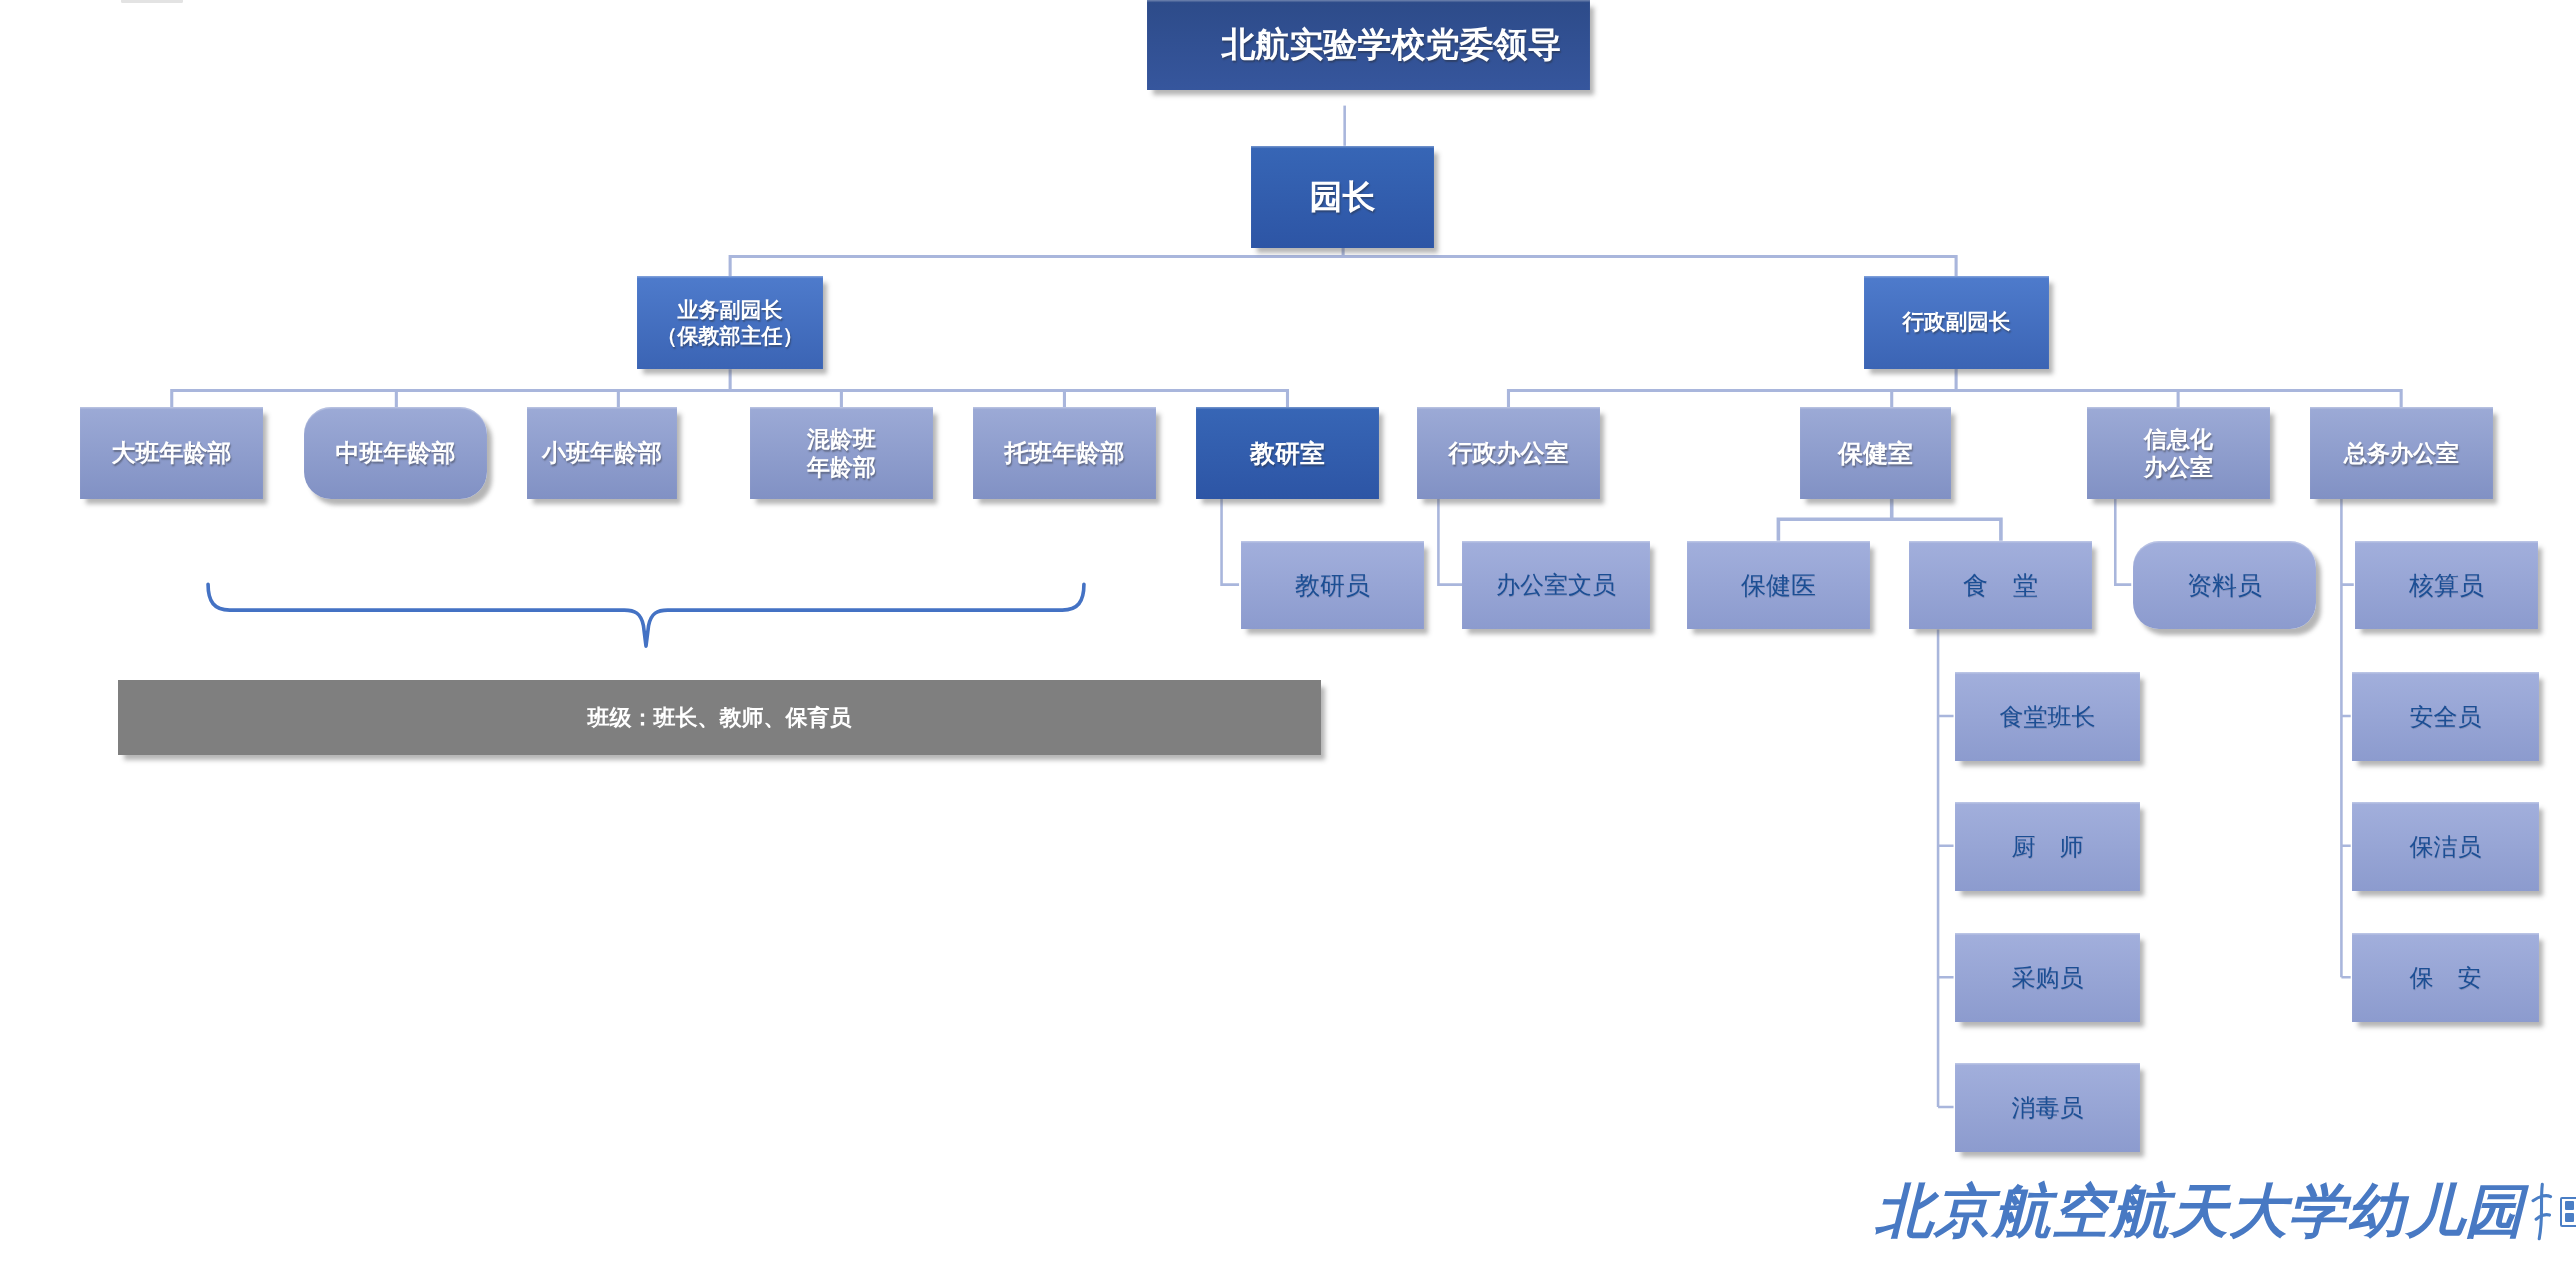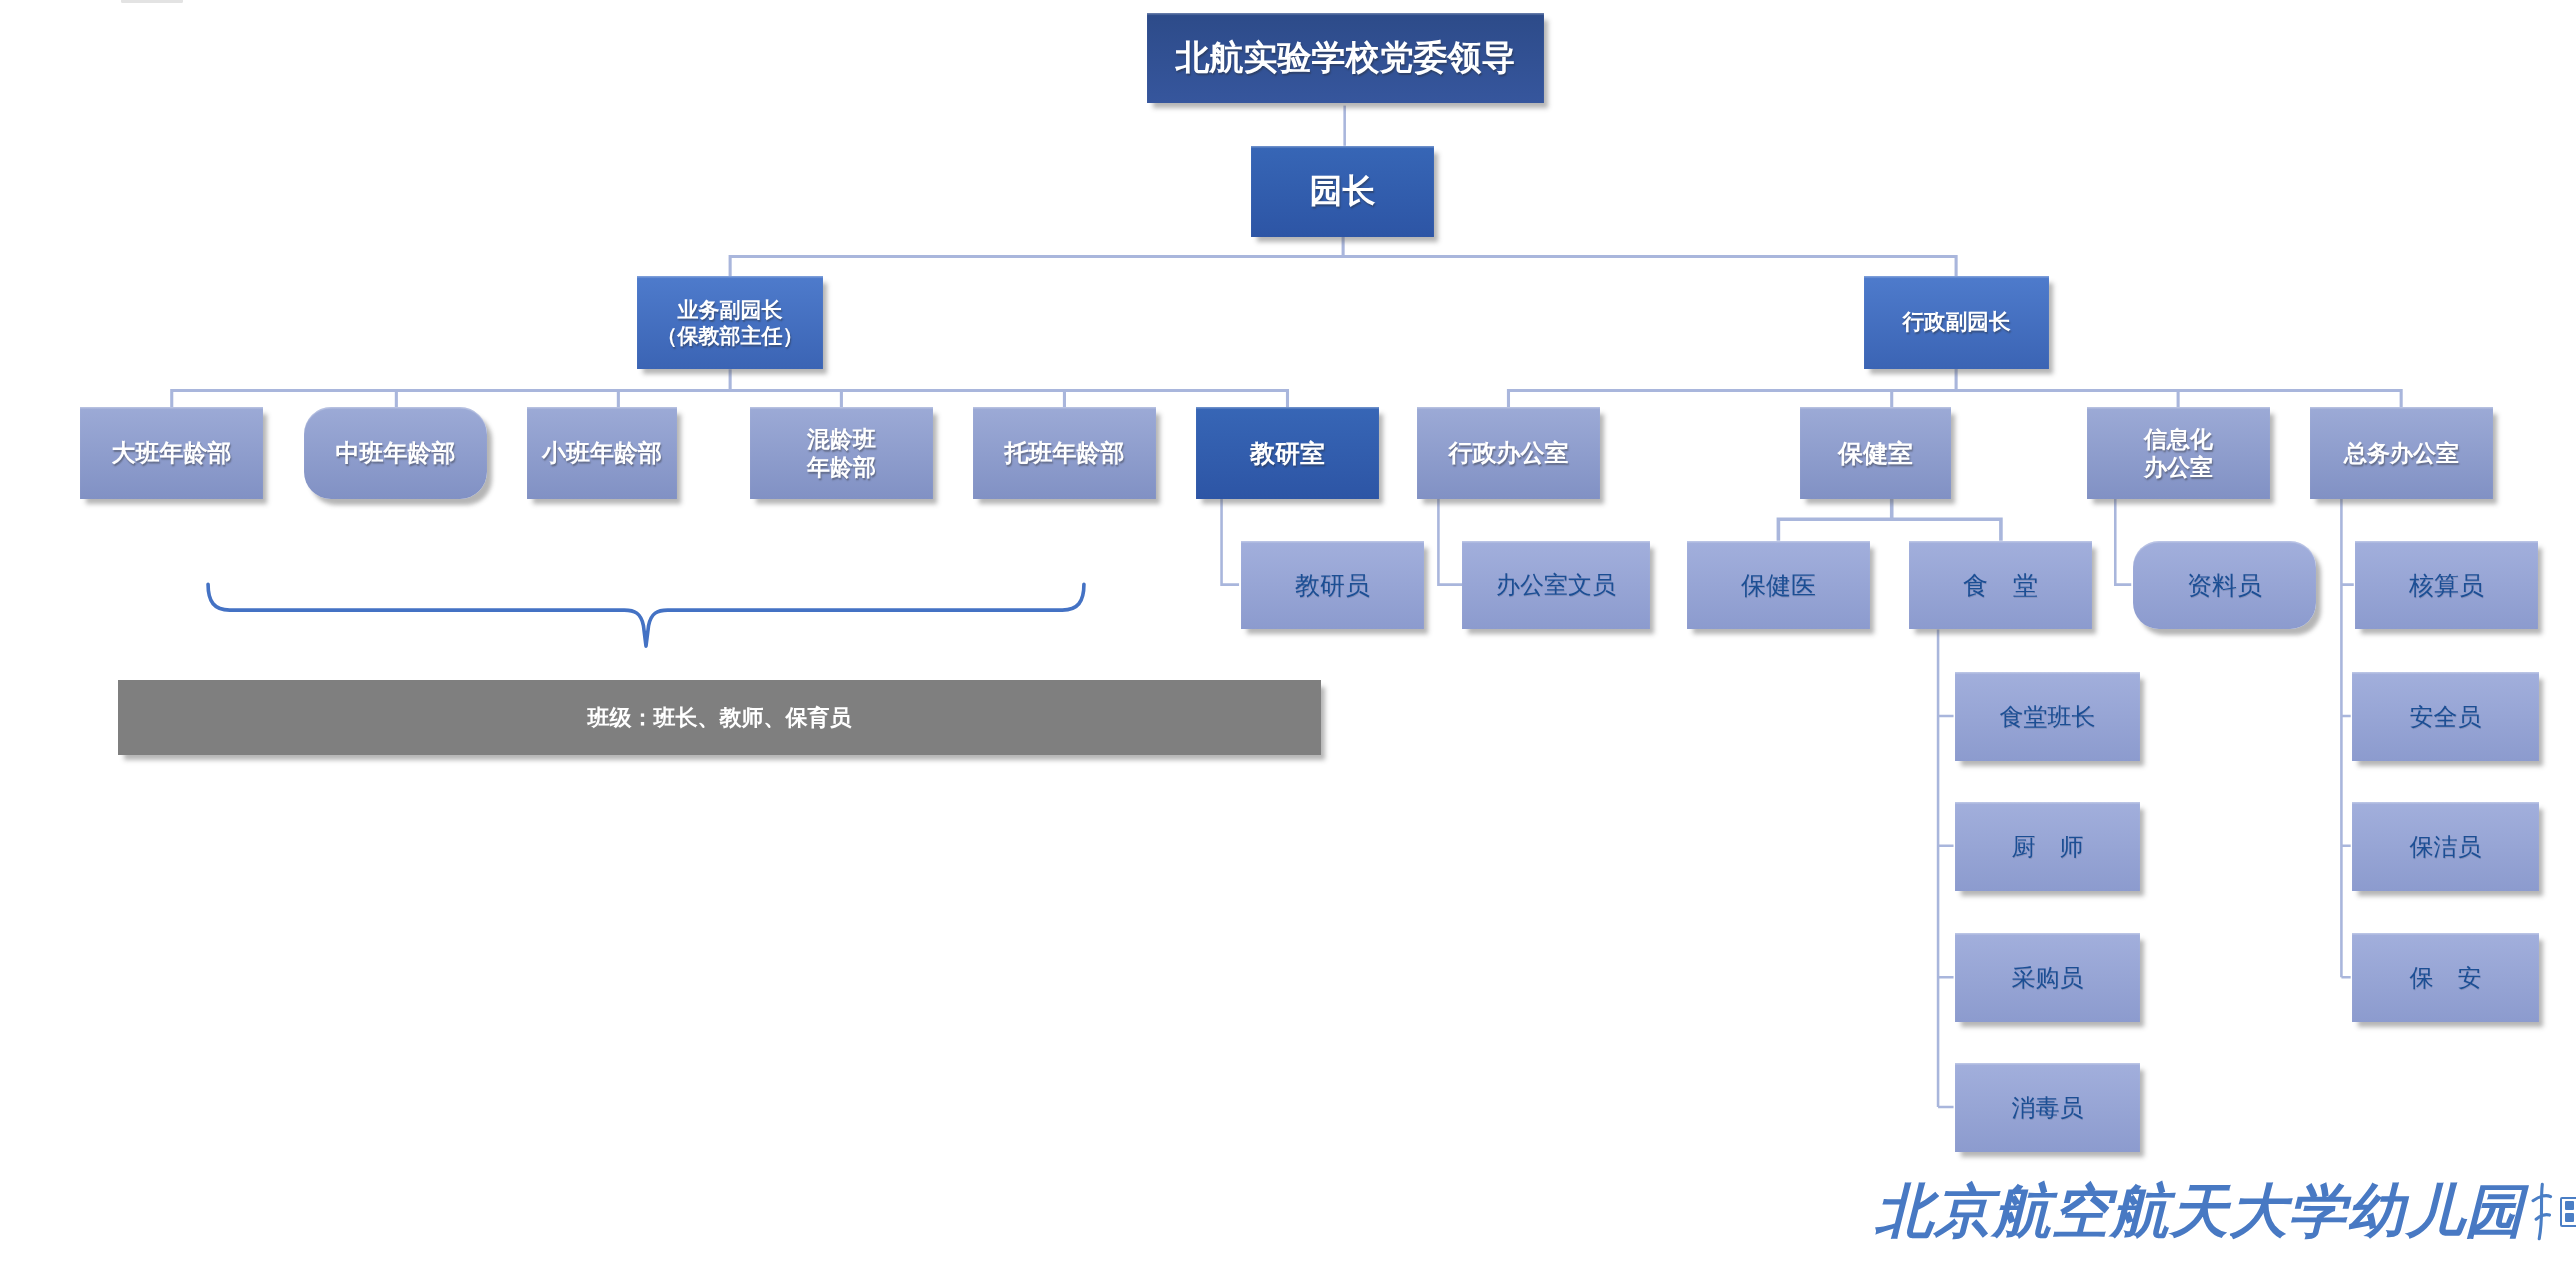--- a/index.html
+++ b/index.html
@@ -52,25 +52,25 @@
       <path d="M3797 715 V758 M2928 792 V758 H4661 V792 M3672 758 V792 M4228 758 V792" stroke-width="6"></path>
       <path d="M2371 968 V1135 H2405"></path>
       <path d="M2792 968 V1135 H2838"></path>
       <path d="M3672 968 V1008 M3452 1050 V1008 H3884 V1050" stroke-width="7"></path>
       <path d="M4106 968 V1135 H4137"></path>
       <path d="M4545 968 V1897 M4545 1135 H4569 M4545 1390 H4563 M4545 1642 H4563 M4545 1897 H4563"></path>
       <path d="M3762 1222 V2149 M3762 1390 H3792 M3762 1642 H3792 M3762 1897 H3792 M3762 2149 H3792"></path>
     </g>
   </svg>
 
-  <div class="node navy" style="left:1147px;top:13px;width:397px;height:90px;font-size:34px;">
+  <div class="node navy" style="left:1147px;top:0;width:397px;height:90px;font-size:34px;padding-left:46px;">
     <span>北航实验学校党委领导</span>
   </div>
 
-  <div class="node royal" style="left:1251px;top:146px;width:183px;height:91px;font-size:33px;">
+  <div class="node royal" style="left:1251px;top:146px;width:183px;height:102px;font-size:33px;">
     <span>园长</span>
   </div>
 
   <div class="node medium" style="left:637px;top:276px;width:186px;height:93px;font-size:21px;">
     <span>业务副园长</span>
     <span>（保教部主任）</span>
   </div>
   <div class="node medium" style="left:1864px;top:276px;width:185px;height:93px;font-size:21.6px;">
     <span>行政副园长</span>
   </div>

